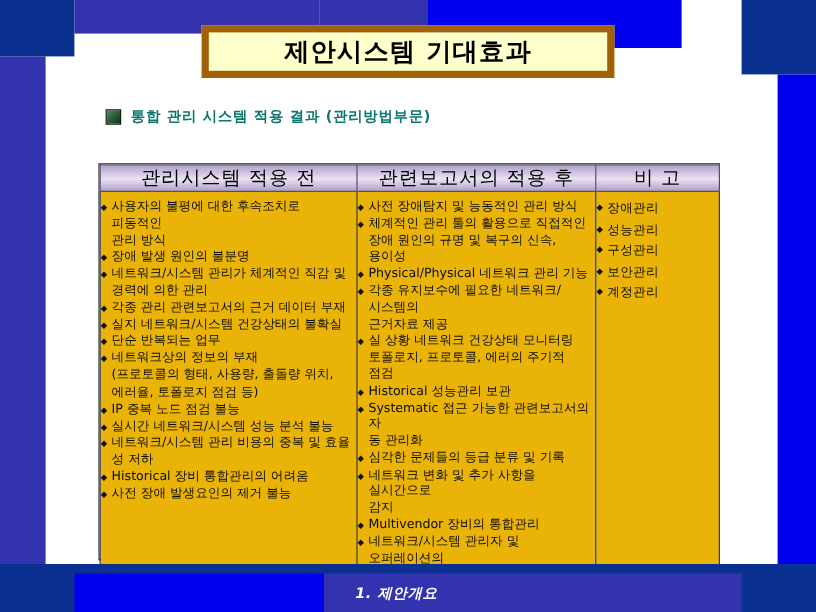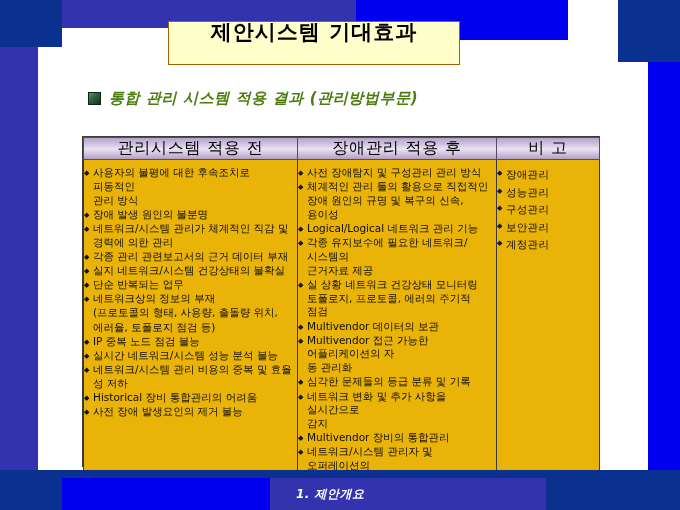--- a/index.html
+++ b/index.html
@@ -67,26 +67,26 @@
   #deco-right-strip {
     left: 648px; top: 62px;
     width: 32px; height: 408px;
     background: #0000ee;
   }
 
   
   #title-plate {
     position: absolute;
     left: 168px; top: 21px;
-    width: 292px; height: 44px;
+    width: 344px; height: 44px;
     background: #ffffcc;
-    border: 1px solid #a16207;
+    border: 6px solid #a16207;
     box-sizing: border-box;
     display: flex;
-    align-items: flex-start;
+    align-items: center;
     justify-content: center;
   }
   #title-text {
     font-size: 21px;
     font-weight: bold;
     color: #000000;
     letter-spacing: 1px;
     line-height: 1;
   }
 
@@ -99,26 +99,25 @@
     gap: 8px;
   }
   #subtitle-bullet {
     width: 13px; height: 13px;
     background: linear-gradient(135deg, #5f8f6a 0%, #2f5f3a 45%, #12351c 100%);
     border: 1px solid #0c2412;
     box-sizing: border-box;
     flex: 0 0 auto;
   }
   #subtitle-text {
-    font-size: 15px;
+    font-size: 12px;
     font-weight: bold;
-    color: #4d7c0f;
+    color: #0f766e;
     letter-spacing: 0.6px;
     white-space: nowrap;
-    font-style: italic;
   }
 
   
   #table-wrap {
     position: absolute;
     left: 82px; top: 136px;
     width: 518px; height: 331px;
     border: 1px solid #3a3a3a;
     box-sizing: border-box;
     background: #ffffff;
@@ -206,21 +205,21 @@
   <div id="table-wrap">
     <table id="table">
       <colgroup>
         <col class="c1">
           <col class="c2">
           <col class="c3">
       </colgroup>
       <thead>
         <tr>
           <th>관리시스템 적용 전</th>
-          <th>장애관리 적용 후</th>
+          <th>관련보고서의 적용 후</th>
           <th>비 고</th>
         </tr>
       </thead>
       <tbody>
         <tr>
           <td>
             <ul class="blist" id="list-before">
                 <li class="bulleted">사용자의 불평에 대한 후속조치로 피동적인</li>
                 <li class="cont">관리 방식</li>
                 <li class="bulleted">장애 발생 원인의 불분명</li>
@@ -235,30 +234,30 @@
                 <li class="bulleted">IP 중복 노드 점검 불능</li>
                 <li class="bulleted">실시간 네트워크/시스템 성능 분석 불능</li>
                 <li class="bulleted">네트워크/시스템 관리 비용의 중복 및 효율</li>
                 <li class="cont">성 저하</li>
                 <li class="bulleted">Historical 장비 통합관리의 어려움</li>
                 <li class="bulleted">사전 장애 발생요인의 제거 불능</li>
               </ul>
           </td>
           <td>
             <ul class="blist" id="list-after">
-                <li class="bulleted">사전 장애탐지 및 구성관리 관리 방식</li>
+                <li class="bulleted">사전 장애탐지 및 능동적인 관리 방식</li>
                 <li class="bulleted">체계적인 관리 툴의 활용으로 직접적인</li>
                 <li class="cont">장애 원인의 규명 및 복구의 신속, 용이성</li>
-                <li class="bulleted">Logical/Logical 네트워크 관리 기능</li>
+                <li class="bulleted">Physical/Physical 네트워크 관리 기능</li>
                 <li class="bulleted">각종 유지보수에 필요한 네트워크/시스템의</li>
                 <li class="cont">근거자료 제공</li>
                 <li class="bulleted">실 상황 네트워크 건강상태 모니터링</li>
                 <li class="cont">토폴로지, 프로토콜, 에러의 주기적 점검</li>
-                <li class="bulleted">Multivendor 데이터의 보관</li>
-                <li class="bulleted">Multivendor 접근 가능한 어플리케이션의  자</li>
+                <li class="bulleted">Historical 성능관리 보관</li>
+                <li class="bulleted">Systematic 접근 가능한 관련보고서의  자</li>
                 <li class="cont">동 관리화</li>
                 <li class="bulleted">심각한 문제들의 등급 분류 및 기록</li>
                 <li class="bulleted">네트워크 변화 및 추가 사항을 실시간으로</li>
                 <li class="cont">감지</li>
                 <li class="bulleted">Multivendor 장비의 통합관리</li>
                 <li class="bulleted">네트워크/시스템 관리자 및 오퍼레이션의</li>
                 <li class="cont">잡무 절감</li>
               </ul>
           </td>
           <td class="col3">
@@ -270,18 +269,18 @@
                 <li class="bulleted">계정관리</li>
               </ul>
           </td>
         </tr>
       </tbody>
     </table>
   </div>
 
   <div style="position:absolute;left:0;top:470px;width:680px;height:40px;background:#0a3090;"></div>
   <div style="position:absolute;left:62px;top:478px;width:208px;height:32px;background:#0000ee;"></div>
-  <div style="position:absolute;left:270px;top:478px;width:276px;height:32px;background:#3333b0;
+  <div style="position:absolute;left:270px;top:478px;width:348px;height:32px;background:#3333b0;
               display:flex;align-items:center;padding-left:26px;box-sizing:border-box;">
     <span style="font-size:12px;font-weight:bold;font-style:italic;color:#ffffff;letter-spacing:0.5px;">1. 제안개요</span>
   </div>
 
 </div>
 
 </body></html>

